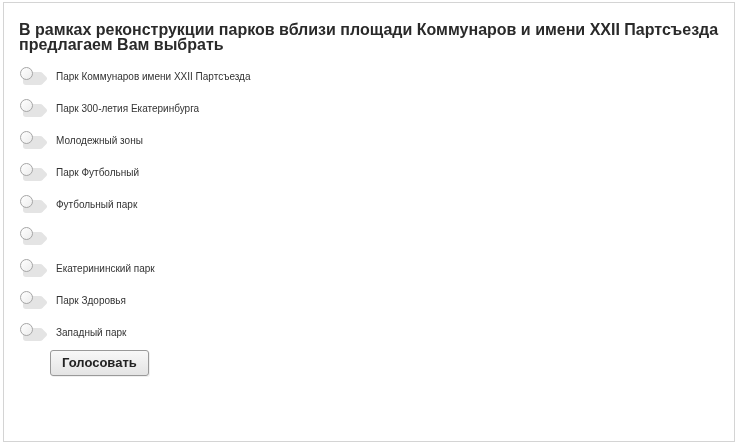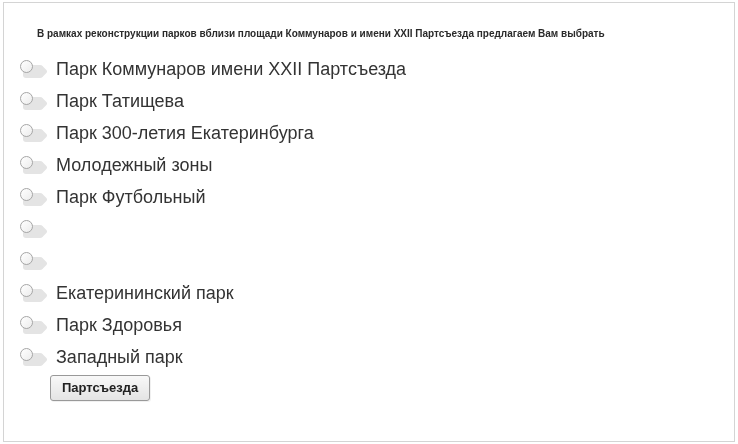--- a/index.html
+++ b/index.html
@@ -19,24 +19,24 @@
   }
   .poll-title {
     margin: 0;
     font-family: "DejaVu Serif", "Liberation Serif", serif;
     font-size: 13.5px;
     font-weight: bold;
     letter-spacing: 0.3px;
     color: var(--title_color, #1e5a80);
   }
   .poll-question {
-    margin: 10px 0 0 18px;
-    font-size: 10px;
+    margin: 10px 0 0 0;
+    font-size: 16px;
     font-weight: bold;
-    line-height: 23px;
+    line-height: 15px;
     color: var(--question_color, #2a2a2a);
   }
   .poll-question span { display: block; }
   .options { margin-top: 8px; }
   .option {
     display: flex;
     align-items: center;
     height: 32px;
     cursor: pointer;
   }
@@ -71,21 +71,21 @@
     left: 1px;
     top: 1px;
     box-sizing: border-box;
     width: 13px;
     height: 13px;
     border: 1px solid var(--radio_border_color, #a6a6a6);
     border-radius: 50%;
     background: linear-gradient(135deg, #ffffff 0%, #ececec 100%);
   }
   .option-label {
-    font-size: 18px;
+    font-size: 10px;
     color: var(--text_color, #333333);
   }
   .vote-button {
     display: block;
     margin: 2px 0 0 31px;
     padding: 4px 11px 5px 11px;
     font-family: "Liberation Sans", sans-serif;
     font-size: 13px;
     font-weight: bold;
     color: #222222;
@@ -111,27 +111,20 @@
           <span class="tab"></span>
           <span class="circle"></span>
         </span>
       <span class="option-label">Парк Коммунаров имени XXII Партсъезда</span>
     </div>
     <div class="option">
       <span class="radio">
           <span class="tab"></span>
           <span class="circle"></span>
         </span>
-      <span class="option-label">Парк Татищева</span>
-    </div>
-    <div class="option">
-      <span class="radio">
-          <span class="tab"></span>
-          <span class="circle"></span>
-        </span>
       <span class="option-label">Парк 300-летия Екатеринбурга</span>
     </div>
     <div class="option">
       <span class="radio">
           <span class="tab"></span>
           <span class="circle"></span>
         </span>
       <span class="option-label">Молодежный зоны</span>
     </div>
     <div class="option">
@@ -139,20 +132,21 @@
           <span class="tab"></span>
           <span class="circle"></span>
         </span>
       <span class="option-label">Парк Футбольный</span>
     </div>
     <div class="option">
       <span class="radio">
           <span class="tab"></span>
           <span class="circle"></span>
         </span>
+      <span class="option-label">Футбольный парк</span>
     </div>
     <div class="option">
       <span class="radio">
           <span class="tab"></span>
           <span class="circle"></span>
         </span>
     </div>
     <div class="option">
       <span class="radio">
           <span class="tab"></span>
@@ -169,14 +163,14 @@
     </div>
     <div class="option">
       <span class="radio">
           <span class="tab"></span>
           <span class="circle"></span>
         </span>
       <span class="option-label">Западный парк</span>
     </div>
   </div>
 
-  <button class="vote-button">Партсъезда</button>
+  <button class="vote-button">Голосовать</button>
 </div>
 
 </body></html>

